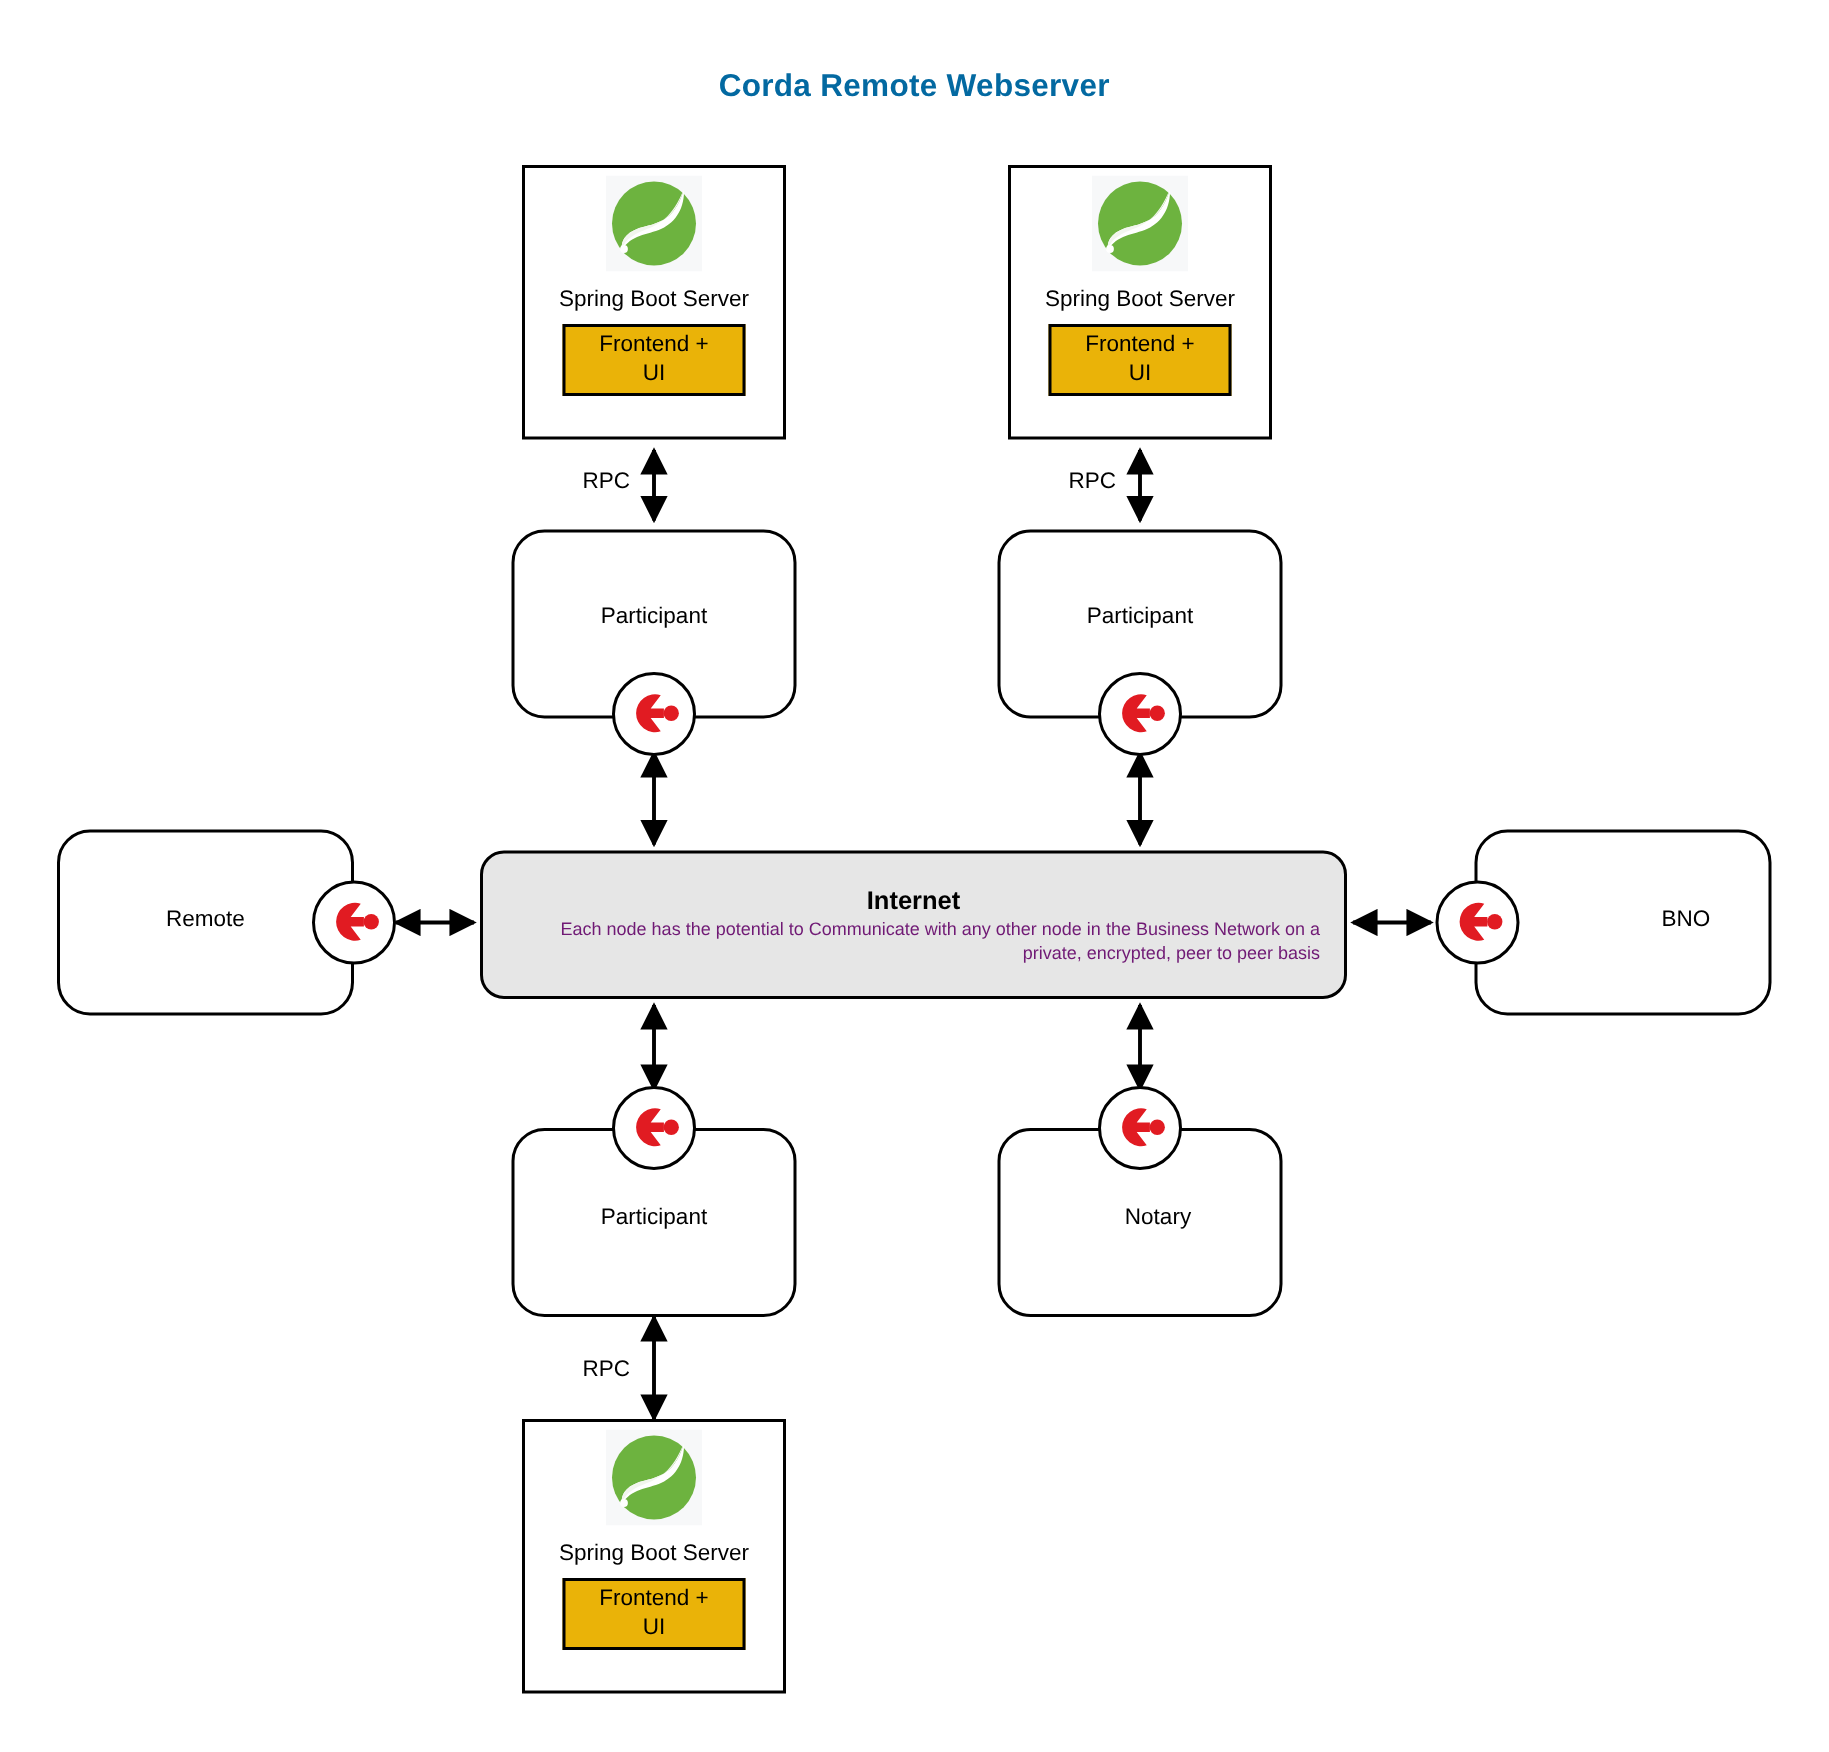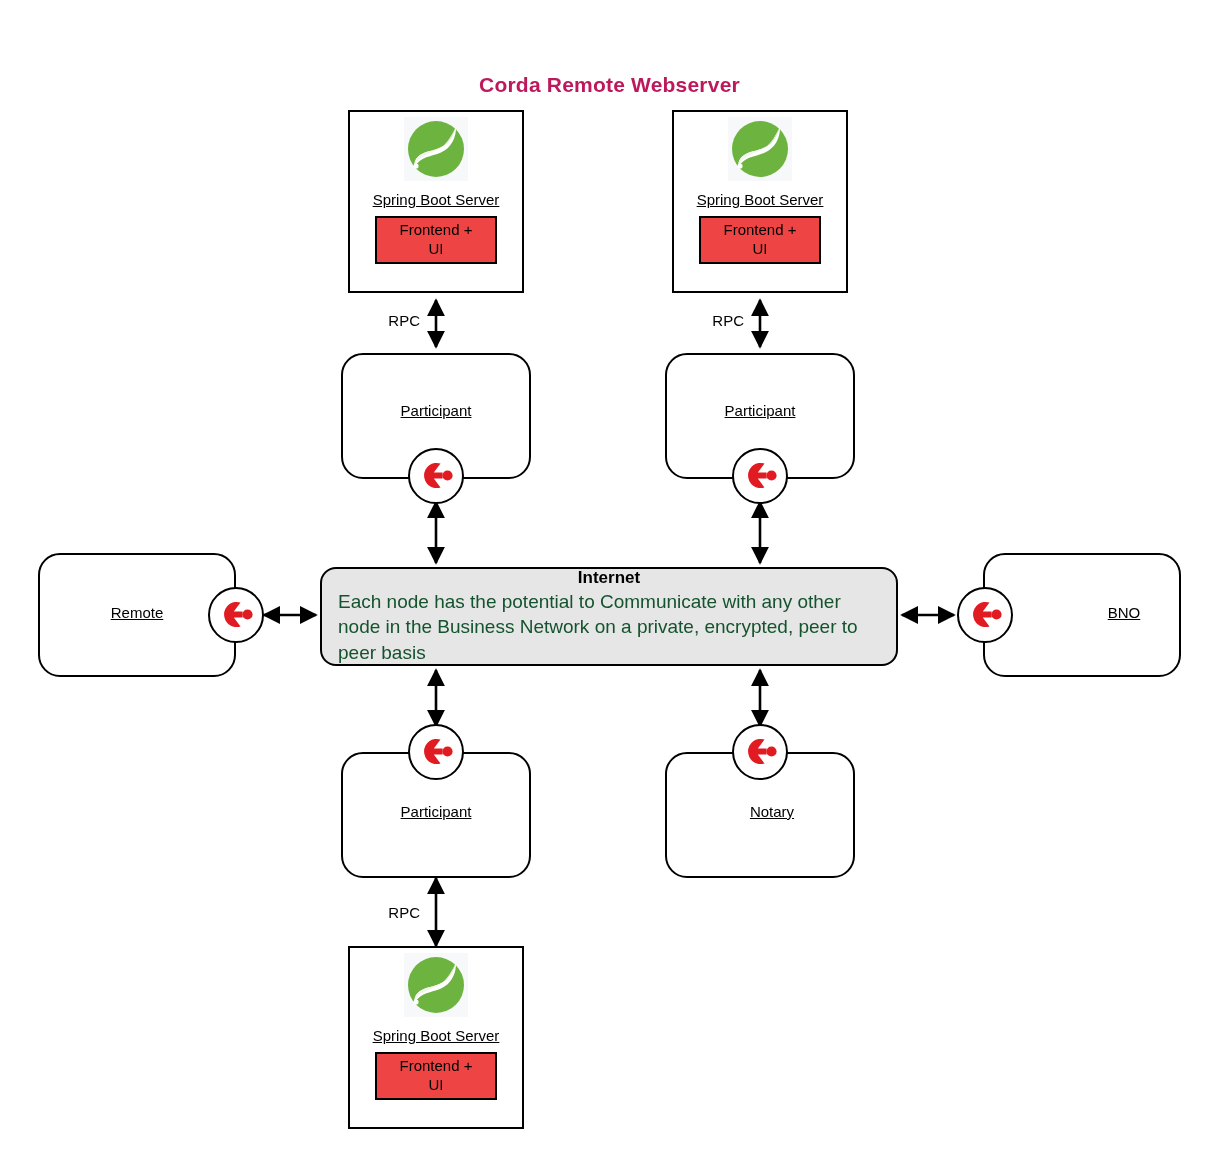--- a/index.html
+++ b/index.html
@@ -12,23 +12,22 @@
     -webkit-font-smoothing:antialiased;
   }
   #canvas{position:absolute;left:0;top:0;width:1219px;height:1168px;}
 
   .title{
     position:absolute;
     left:0;top:46px;width:1219px;
     text-align:center;
     font-size:21px;
     font-weight:bold;
-    color:#be185d;
+    color:#0369a1;
     letter-spacing:0.2px;
-    margin-top:27px;
   }
 
   
   .sq-box{
     position:absolute;
     border:2px solid #000;
     background:#fff;
     box-sizing:border-box;
   }
   
@@ -38,48 +37,47 @@
     border-radius:22px;
     background:#fff;
     box-sizing:border-box;
   }
   .node-label{
     position:absolute;
     left:0;width:100%;
     text-align:center;
     font-size:15px;
     color:#000;
-    text-decoration:underline;
   }
 
   
   .internet{
     position:absolute;
     border:2px solid #000;
     border-radius:16px;
     background:#e6e6e6;
     box-sizing:border-box;
     display:flex;
     flex-direction:column;
     align-items:center;
     justify-content:center;
   }
   .internet-title{
     font-size:17px;font-weight:bold;color:#000;line-height:1.25;
   }
   .internet-desc{
-    font-size:19px;color:#14532d;line-height:1.35;text-align:left;
+    font-size:12px;color:#701a75;line-height:1.35;text-align:right;
     padding:0 16px;
   }
 
   
   .inner-box{
     position:absolute;
     border:2px solid #000;
-    background:#ef4444;
+    background:#eab308;
     box-sizing:border-box;
     display:flex;align-items:center;justify-content:center;
     text-align:center;
     font-size:15px;line-height:1.25;color:#000;
     white-space:pre-line;
   }
 
   
   .spring-logo{position:absolute;}
 

